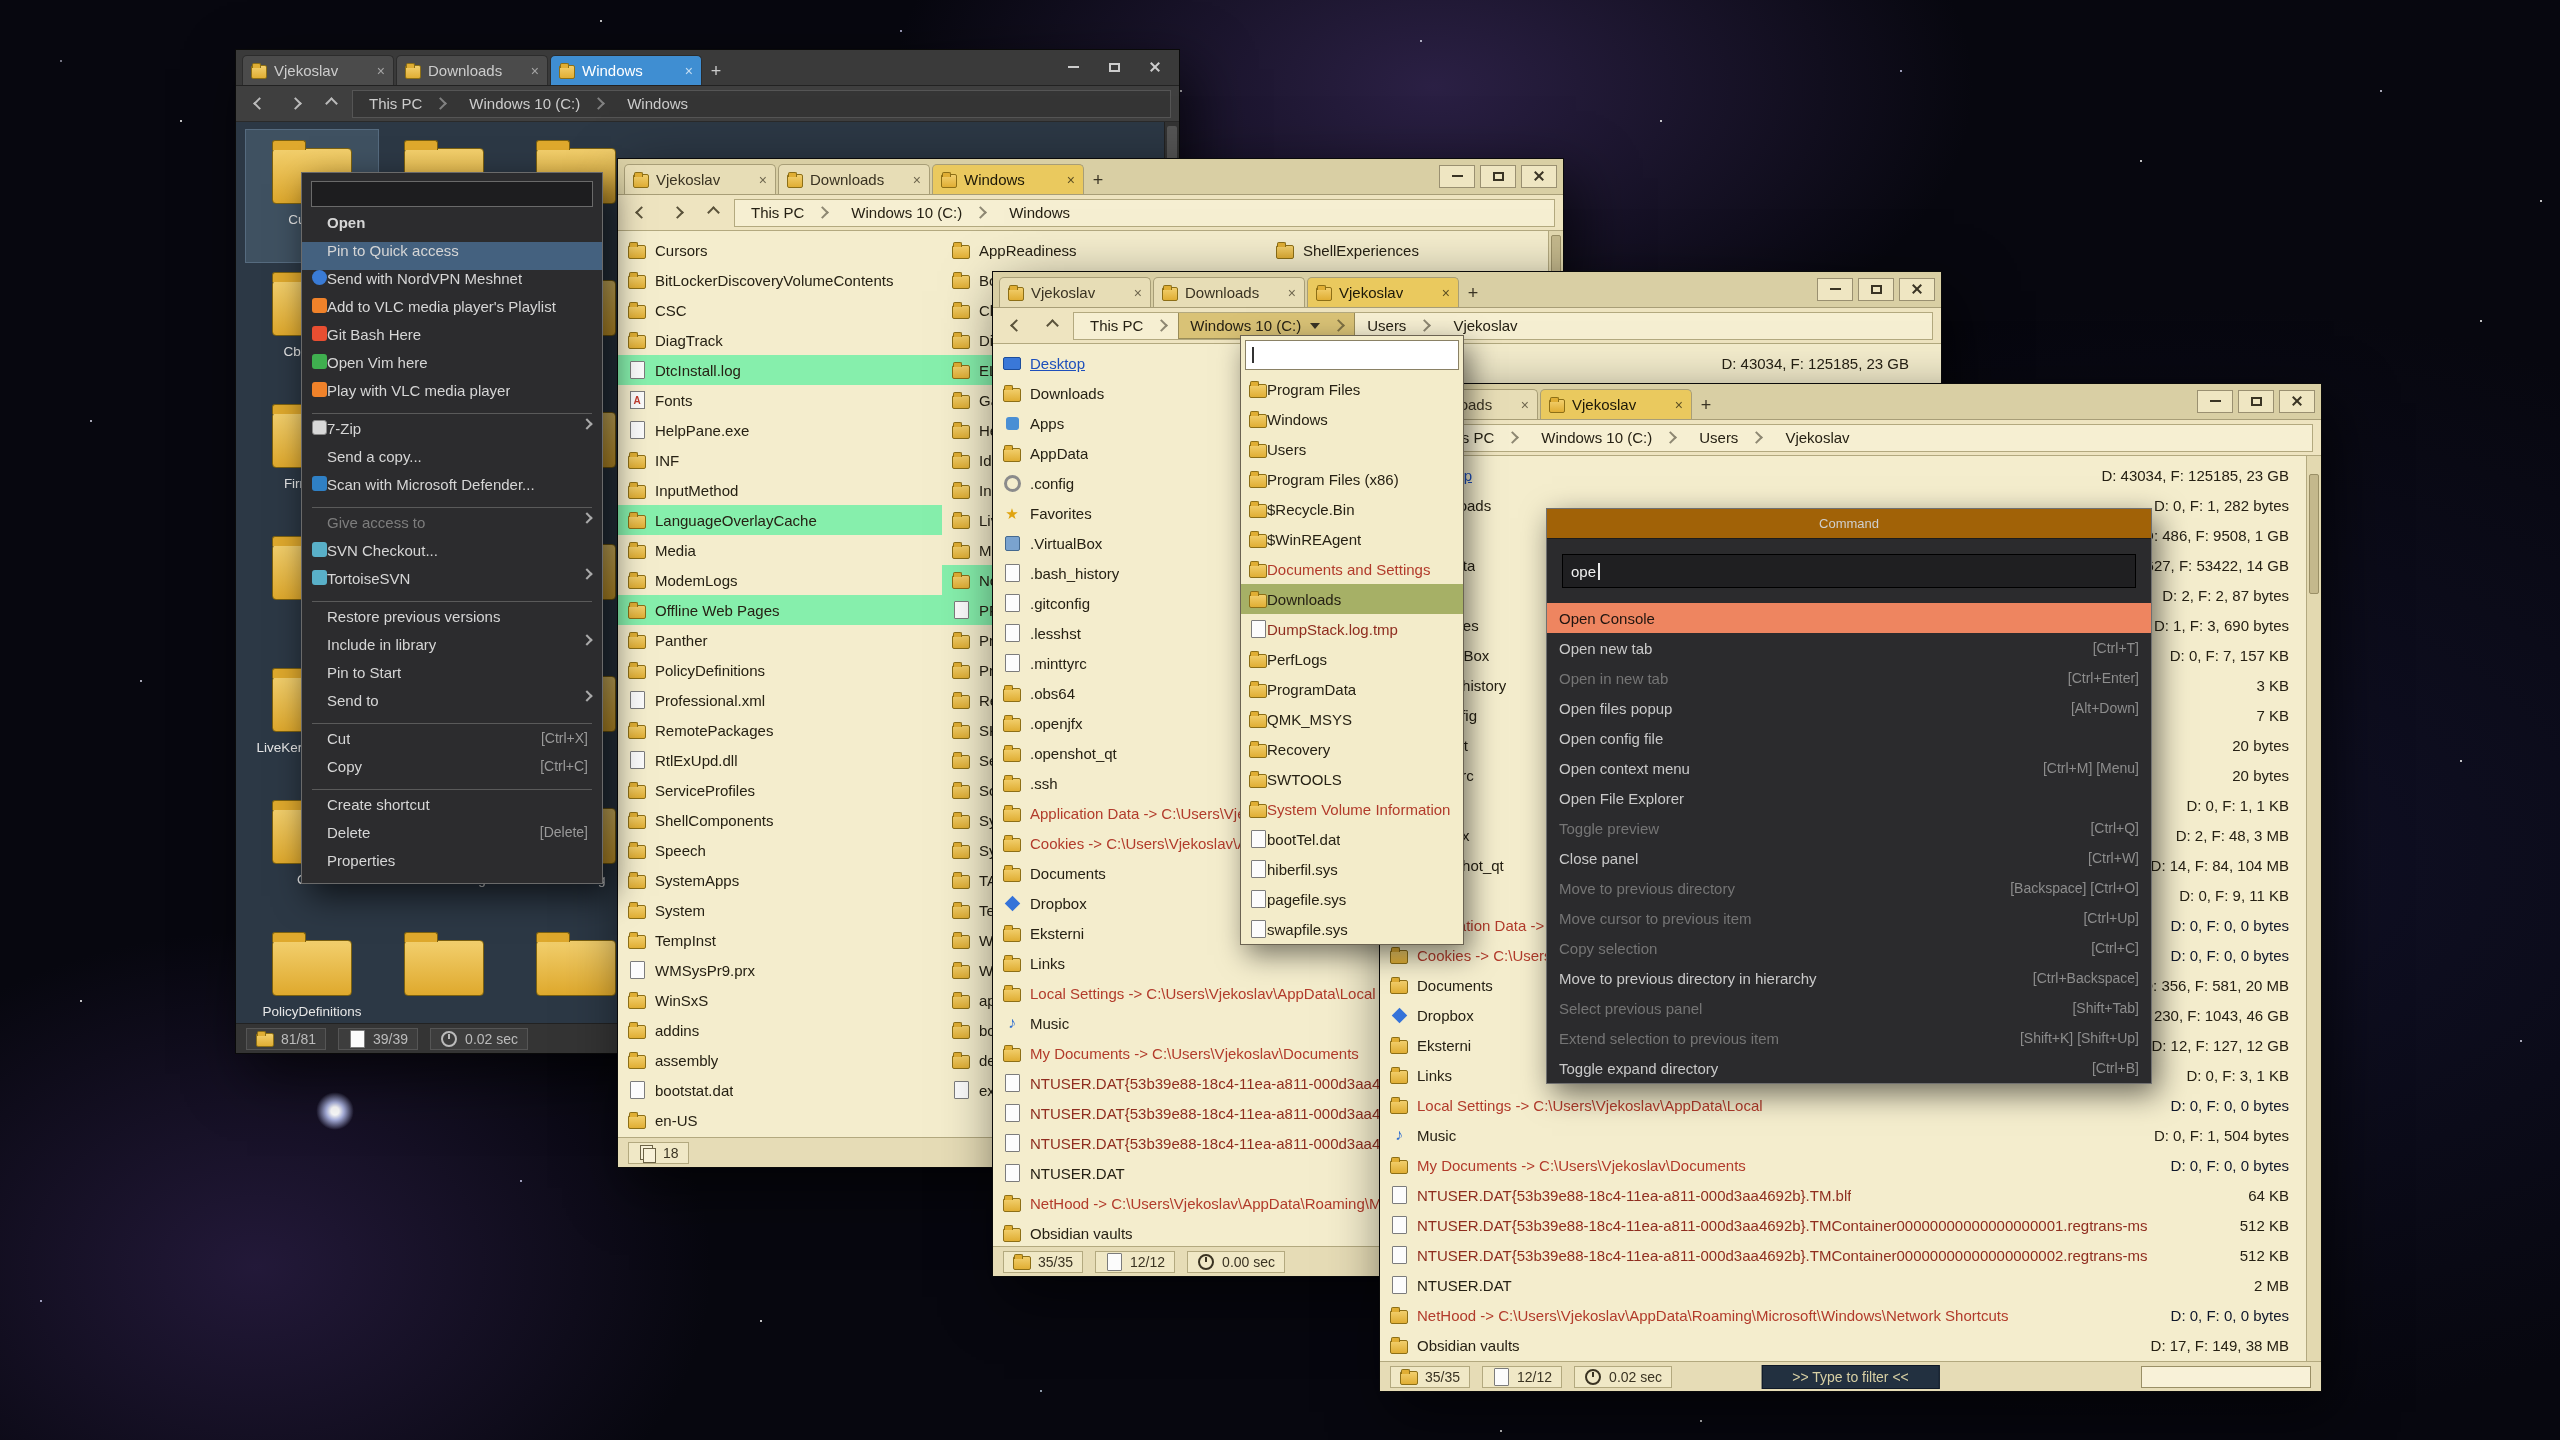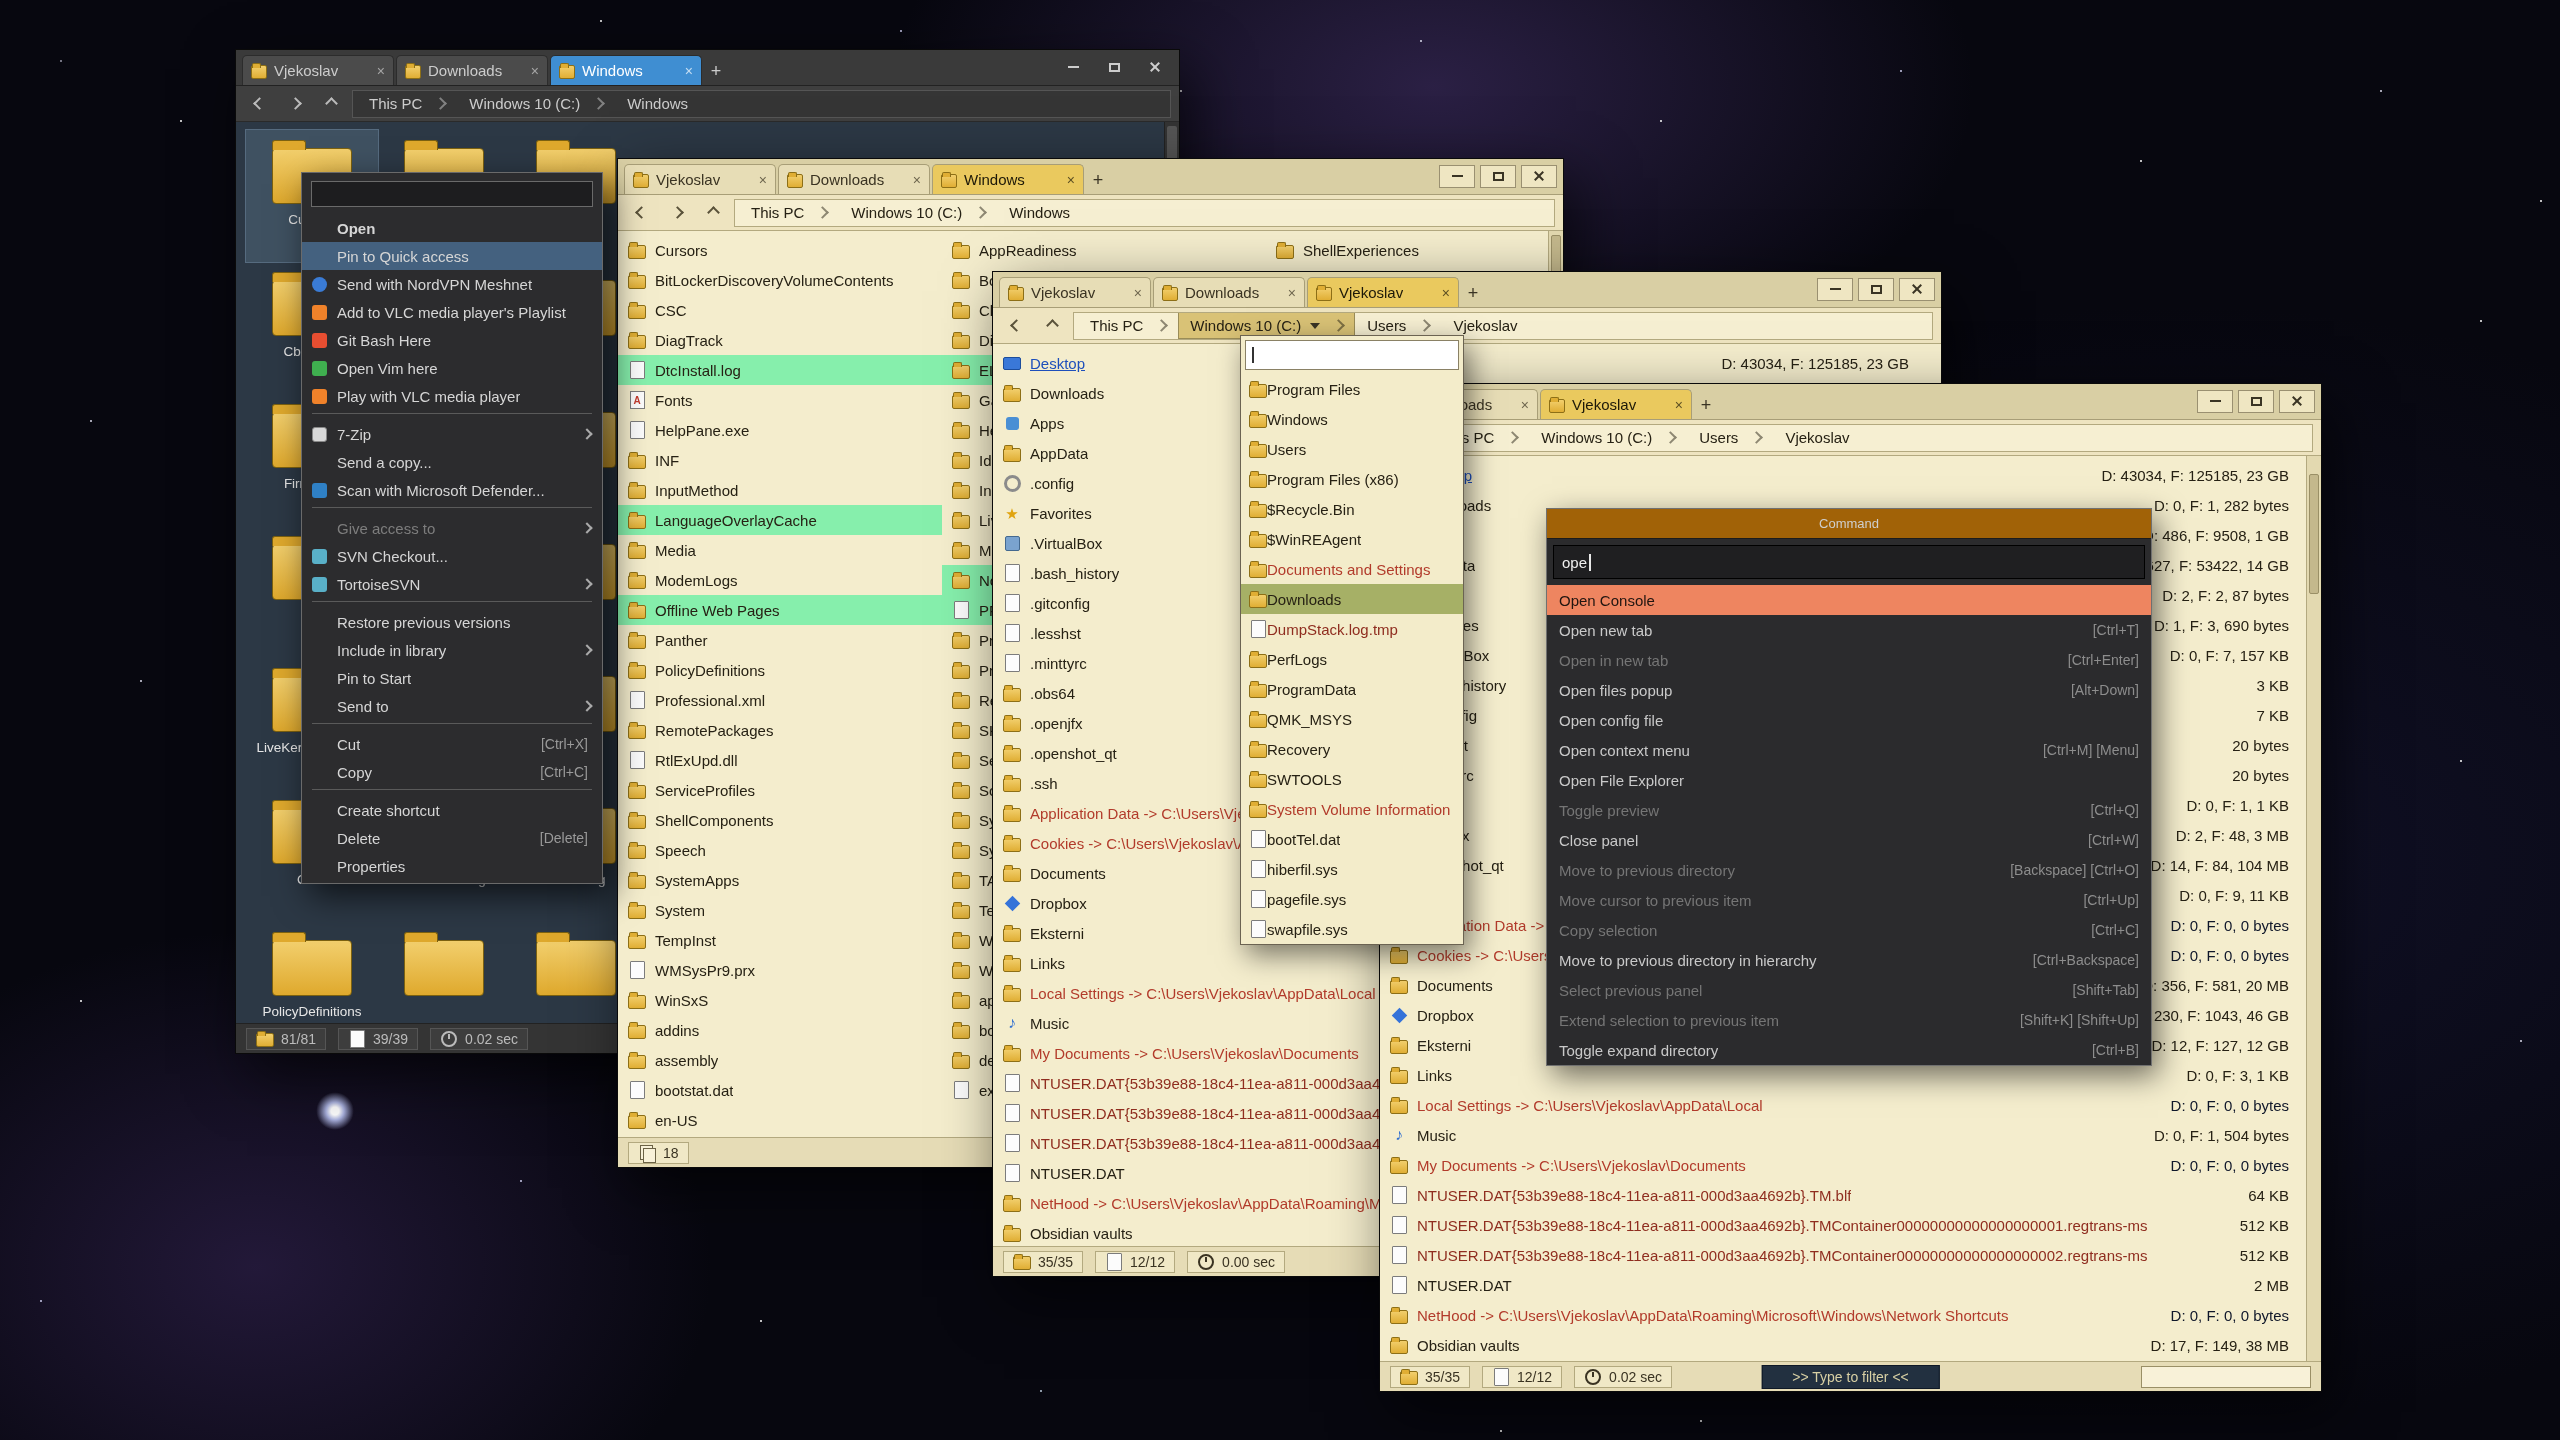--- a/index.html
+++ b/index.html
@@ -133,21 +133,21 @@
 .vscroll{position:absolute;top:0;right:0;bottom:0;width:15px}
 .cream .vscroll{background:#e3d9b0;border-left:1px solid #b3a97f}
 .vthumb{position:absolute;left:2px;right:2px;border-radius:2px}
 .cream .vthumb{background:#c4b88c;border:1px solid #9a8f66}
 .darkwin .vscroll{background:#333;border-left:1px solid #222}
 .darkwin .vthumb{background:#555}
 
 
 #ctxmenu{position:absolute;left:301px;top:172px;width:302px;z-index:50;background:#2c2c2e;
   border:1px solid #6a6a6a;box-shadow:8px 12px 32px rgba(0,0,0,.65);padding:3px 0;color:#d6d6d6;font-size:15px}
-.mrow{display:flex;align-items:center;height:28px;padding:0 14px 0 10px;gap:10px;position:relative}
+.mrow{display:flex;height:28px;padding:0 14px 0 10px;position:relative}
 .mrow .mlbl{white-space:nowrap;overflow:hidden}
 .mrow .mshort{margin-left:auto;color:#9a9a9a;font-size:14px;flex:none}
 .mrow.bold{font-weight:bold}
 .mrow.selected{background:#44617f}
 .mrow.dim{color:#7d7d7d}
 .mrow.sub::after{content:"";position:absolute;right:11px;width:6px;height:6px;border-top:2px solid #aaa;
   border-right:2px solid #aaa;transform:rotate(45deg)}
 .mrow.sep{display:block;height:7px;padding:0}
 .mrow.sep::before{content:"";display:block;height:1px;background:#5a5a5a;margin:3px 10px}
 .mrow.inputrow{height:26px;margin:5px 9px 7px;border:1px solid #6a6a6a;background:#1d1d1f;padding:0}
@@ -158,21 +158,21 @@
 .mic.vim{background:#3faf4f}
 .mic.defender{background:#2f80c5}
 .mic.zip{background:#d8d8d8;border:1px solid #888}
 .mic.svn{background:#59b0c8}
 
 
 #palette{position:absolute;left:166px;top:52px;width:606px;z-index:10;background:#2b2b2d;
   border:1px solid #707070;box-shadow:6px 10px 28px rgba(0,0,0,.55);color:#c9c9c9}
 .ptitle{height:30px;display:flex;align-items:center;justify-content:center;font-size:13px;color:#cfcfcf;
   background:#a16207;border-bottom:1px solid #1c1c1c}
-.pinput{height:34px;margin:6px;background:#1f1f21;border:1px solid #000;display:flex;align-items:center;
+.pinput{height:34px;margin:15px;background:#1f1f21;border:1px solid #000;display:flex;align-items:center;
   padding:0 8px;font-size:15px;color:#f0f0f0}
 .caret{display:inline-block;width:2px;height:17px;background:#e8e8e8;margin-left:2px}
 .prow{display:flex;align-items:center;height:30px;padding:0 12px;font-size:15px}
 .prow .plbl{white-space:nowrap;overflow:hidden}
 .prow .pshort{margin-left:auto;color:#8d8d8d;font-size:14px;white-space:nowrap;flex:none;padding-left:14px}
 .prow.selected{background:#ee8560;color:#201510}
 .prow.selected .pshort{color:#5a4238}
 .prow.dim{color:#757575}
 
 

